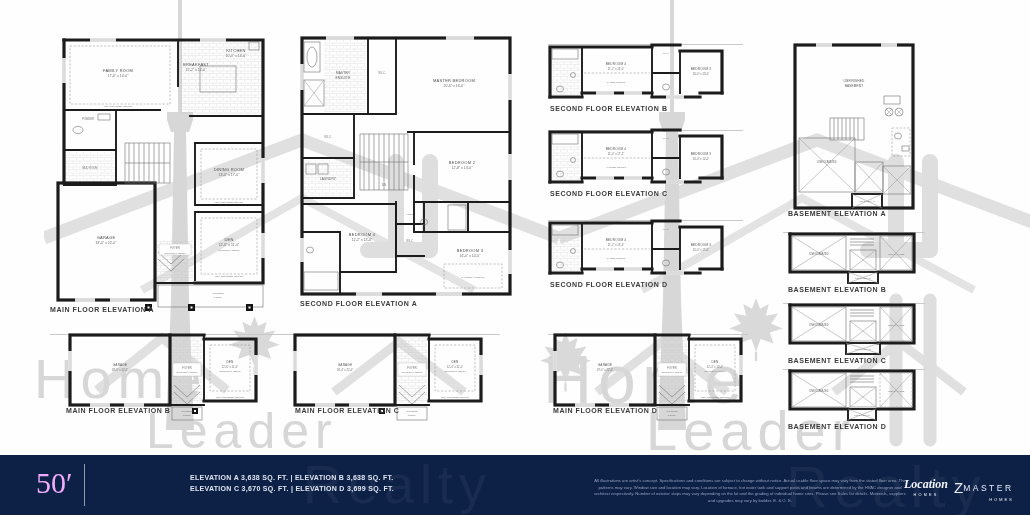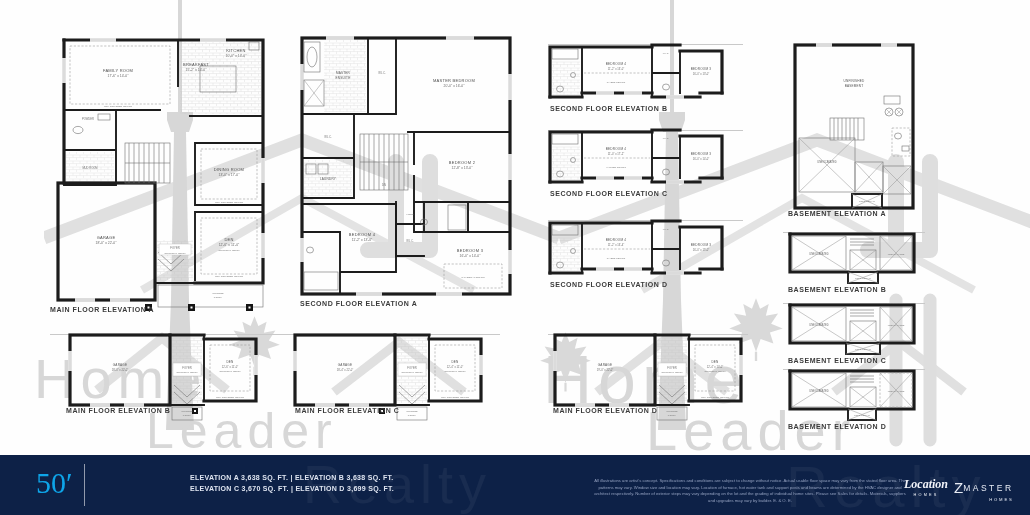--- a/index.html
+++ b/index.html
@@ -30,21 +30,21 @@
   .rs{font-size:3.1px;letter-spacing:.2px;fill:#575757;}
   .xs{font-size:2.7px;fill:#6f6f6f;}
   .xxs{font-size:2.3px;fill:#7a7a7a;}
   
   .footer{position:absolute;left:0;top:455px;width:1030px;height:60px;background:#0d2147;z-index:2;}
   .ghost{position:absolute;top:-2px;color:rgba(255,255,255,0.05);font-size:54px;
          letter-spacing:6px;font-weight:400;white-space:nowrap;}
   .g1{left:303px;}
   .g2{left:786px;font-size:58px;}
   .lot{position:absolute;left:36px;top:11px;font-family:"Liberation Serif",serif;
-       font-size:30px;color:#0ea5e9;}
+       font-size:30px;color:#f0abfc;}
   .fdiv{position:absolute;left:84px;top:9px;width:1px;height:42px;background:rgba(255,255,255,.55);}
   .model{position:absolute;left:98px;top:8px;font-family:"Liberation Serif",serif;
          font-size:33px;letter-spacing:2px;color:#e7ecf6;}
   .elevs{position:absolute;left:190px;top:17px;font-size:7px;font-weight:bold;
          letter-spacing:.3px;line-height:11px;color:#dfe5f1;white-space:nowrap;}
   .disclaimer{position:absolute;left:594px;top:23px;width:312px;font-size:4.2px;
               line-height:1.55;text-align:center;color:#93a0bf;}
   .logo-fernbrook{position:absolute;left:904px;top:22px;text-align:center;color:#f2f4fa;}
   .fb-name{font-family:"Liberation Serif",serif;font-style:italic;font-weight:bold;font-size:12px;}
   .fb-sub{font-size:3.8px;letter-spacing:2.2px;margin-top:1px;}

